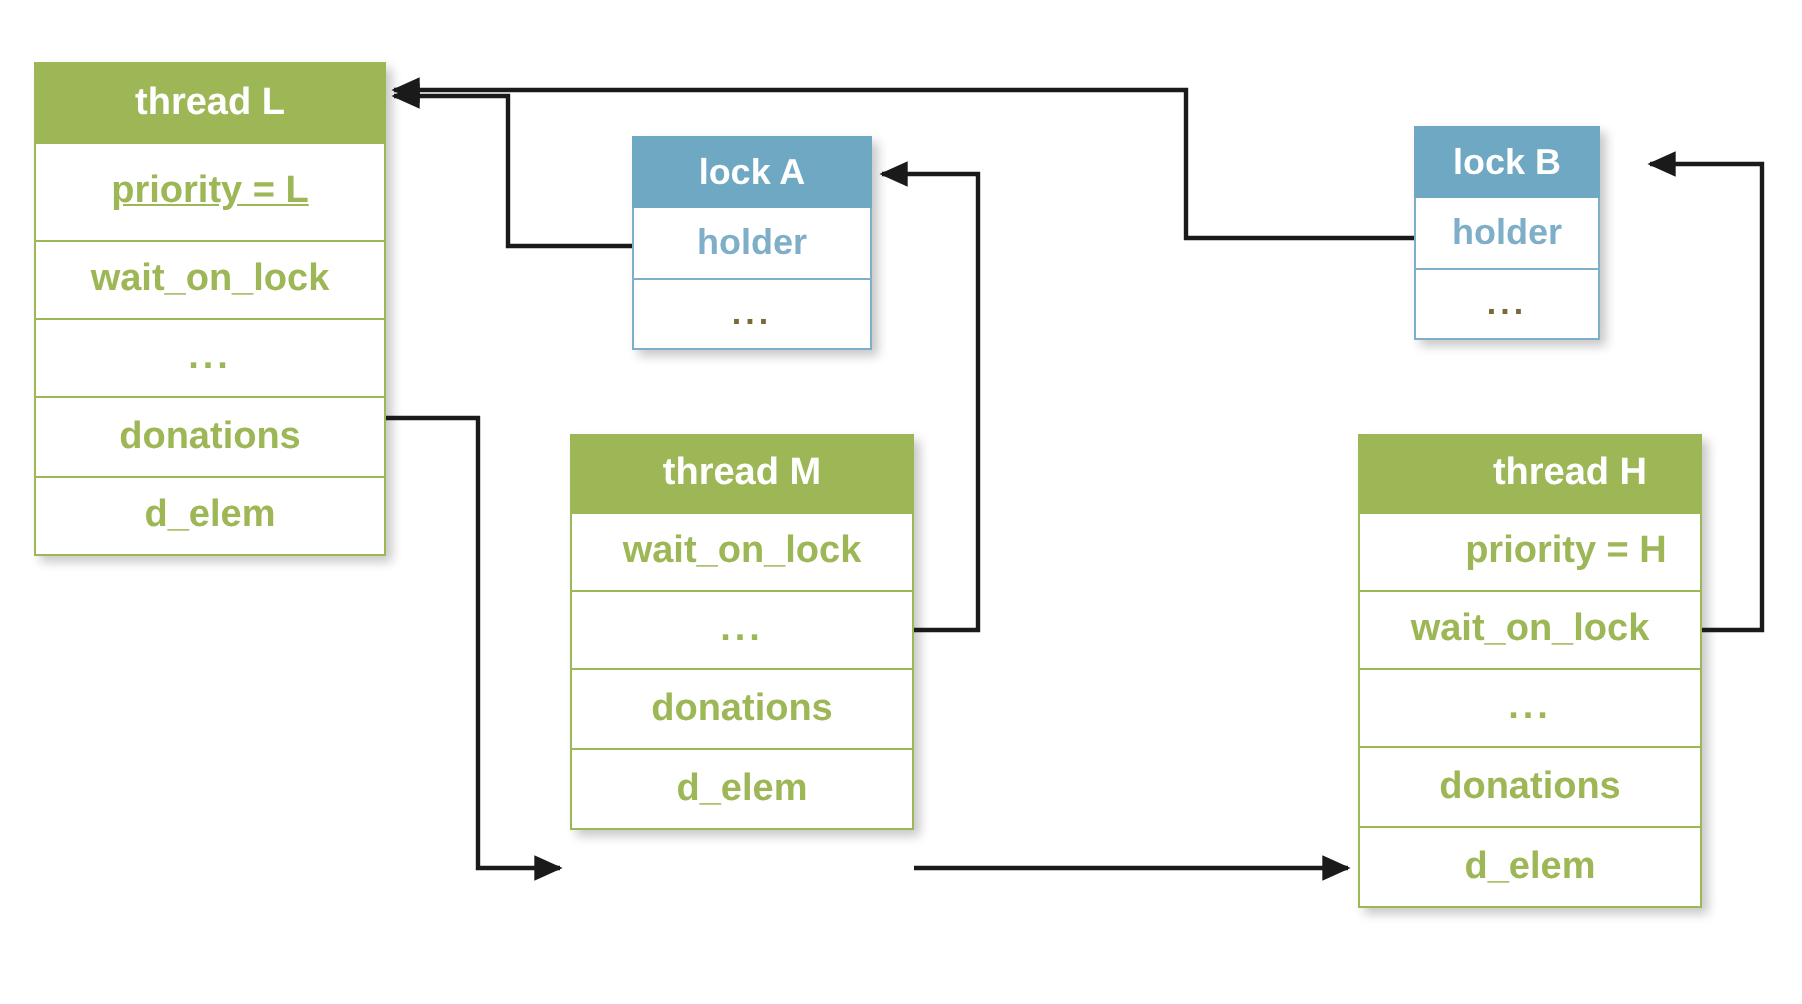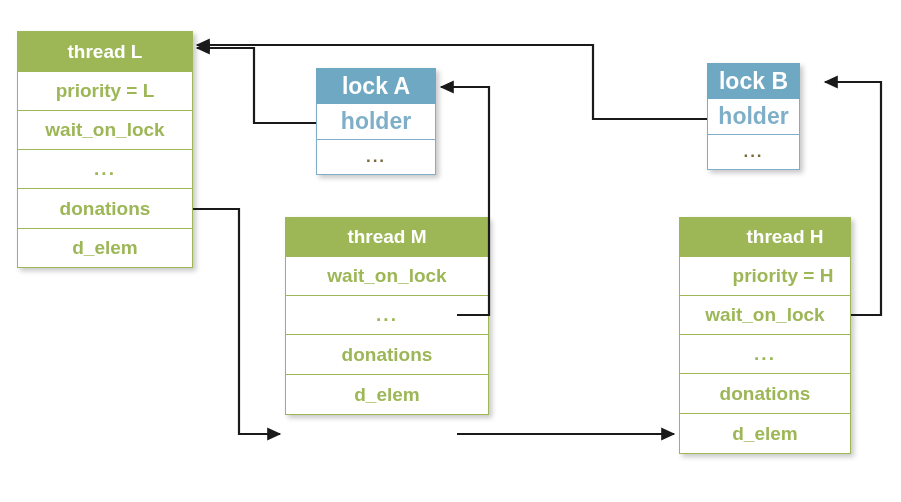--- a/index.html
+++ b/index.html
@@ -14,56 +14,56 @@
 
   
   .thread .row{border:1px solid #9DB757;border-top:none;background:#ffffff;
                color:#9DB757;font-weight:bold;font-size:19px;}
   .thread .row.hdr{background:#9DB757;color:#ffffff;border:1px solid #9DB757;
                    font-weight:bold;}
   .thread .row.dots{color:#9DB757;letter-spacing:2px;font-size:19px;}
 
   
   .lock .row{border:1px solid #7FAFC8;border-top:none;background:#ffffff;
-             color:#7FAFC8;font-weight:bold;font-size:23px;}
+             color:#7FAFC8;font-weight:bold;font-size:18px;}
   .lock .row.hdr{background:#6FA8C3;color:#ffffff;border:1px solid #6FA8C3;
                  font-weight:bold;}
   .lock .row.dots{color:#7a6a3a;letter-spacing:2px;font-size:17px;}
 
   svg.edges{position:absolute;left:0;top:0;width:901px;height:502px;
             pointer-events:none;overflow:visible;}
   .edge{fill:none;stroke:#1a1a1a;stroke-width:2.2;}
 </style>
 </head>
 <body>
 
 <div id="stage">
 
   <div class="node thread" id="thread-l" style="left:17px;top:31px;width:176px;">
     <div class="row hdr" style="height:41px;">thread L</div>
-    <div class="row" style="height:39px;">priority = L</div>
+    <div class="row" style="height:49px;text-decoration:underline;">priority = L</div>
     <div class="row" style="height:39px;">wait_on_lock</div>
     <div class="row dots" style="height:39px;">...</div>
     <div class="row" style="height:40px;">donations</div>
     <div class="row" style="height:39px;">d_elem</div>
   </div>
 
   <div class="node lock" id="lock-a" style="left:316px;top:68px;width:120px;">
     <div class="row hdr" style="height:36px;">lock A</div>
     <div class="row" style="height:36px;">holder</div>
     <div class="row dots" style="height:35px;">...</div>
   </div>
 
   <div class="node lock" id="lock-b" style="left:707px;top:63px;width:93px;">
     <div class="row hdr" style="height:36px;">lock B</div>
     <div class="row" style="height:36px;">holder</div>
     <div class="row dots" style="height:35px;">...</div>
   </div>
 
-  <div class="node thread" id="thread-m" style="left:285px;top:217px;width:204px;">
+  <div class="node thread" id="thread-m" style="left:285px;top:217px;width:172px;">
     <div class="row hdr" style="height:40px;">thread M</div>
     <div class="row" style="height:39px;">wait_on_lock</div>
     <div class="row dots" style="height:39px;">...</div>
     <div class="row" style="height:40px;">donations</div>
     <div class="row" style="height:40px;">d_elem</div>
   </div>
 
   <div class="node thread" id="thread-h" style="left:679px;top:217px;width:172px;">
     <div class="row hdr" style="height:40px;padding-left:40px;">thread H</div>
     <div class="row" style="height:39px;padding-left:36px;">priority = H</div>

